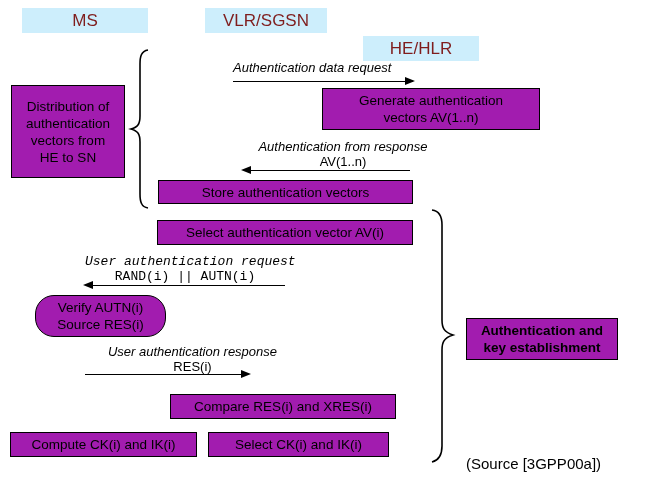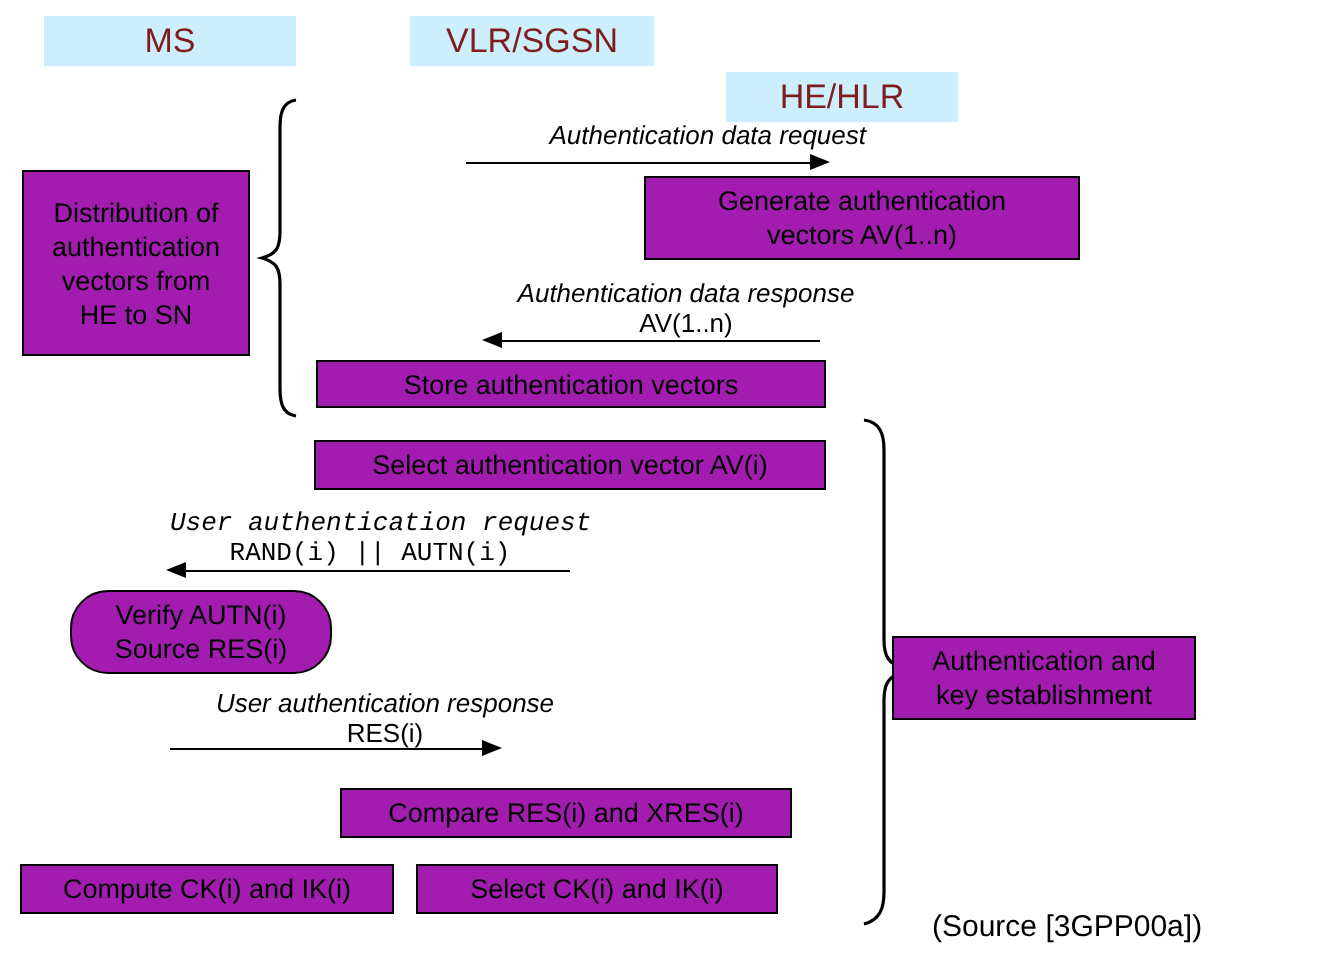--- a/index.html
+++ b/index.html
@@ -109,55 +109,55 @@
       <span>HE to SN</span>
     </span>
   </div>
 
   <div class="brace" style="left:128px; top:48px;">
     <svg width="24" height="162" viewBox="0 0 24 162">
       <path d="M20 2 C 13 3, 12 9, 12 16 L 12 68 C 12 76, 10 79, 3 81 C 10 83, 12 86, 12 94 L 12 146 C 12 153, 13 159, 20 160" fill="none" stroke="#000" stroke-width="1.6"></path>
     </svg>
   </div>
 
-  <div class="msg" style="left:233px; top:60px; width:200px; text-align:right;">
+  <div class="msg" style="left:233px; top:60px; width:200px; text-align:left;">
     <span class="ital">Authentication data request</span>
   </div>
   <div class="arrow-line" style="left:233px; top:81px; width:180px;"></div>
   <div class="arrow-head right" style="left:405px; top:77px;"></div>
 
   <div class="box" style="left:322px; top:88px; width:218px; height:42px;">
     <span>
       <span>Generate authentication</span>
       <span>vectors AV(1..n)</span>
     </span>
   </div>
 
   <div class="msg" style="left:243px; top:139px; width:200px; text-align:center;">
-    <span class="ital">Authentication data response</span>
+    <span class="ital">Authentication from response</span>
     <span class="plain">AV(1..n)</span>
   </div>
   <div class="arrow-line" style="left:250px; top:170px; width:160px;"></div>
   <div class="arrow-head left" style="left:241px; top:166px;"></div>
 
   <div class="box" style="left:158px; top:180px; width:255px; height:24px;">
     <span>Store authentication vectors</span>
   </div>
 
   <div class="box" style="left:157px; top:220px; width:256px; height:25px;">
     <span>Select authentication vector AV(i)</span>
   </div>
 
   <div class="brace" style="left:428px; top:208px;">
     <svg width="32" height="256" viewBox="0 0 32 256">
       <path d="M4 2 C 12 3, 14 9, 14 17 L 14 112 C 14 120, 16 124, 25 127 C 16 130, 14 134, 14 142 L 14 238 C 14 246, 12 252, 4 254" fill="none" stroke="#000" stroke-width="1.6"></path>
     </svg>
   </div>
 
-  <div class="box" style="left:446px; top:318px; width:152px; height:42px;">
+  <div class="box" style="left:466px; top:318px; width:152px; height:42px;font-weight:bold;">
     <span>
       <span>Authentication and</span>
       <span>key establishment</span>
     </span>
   </div>
 
   <div class="msg" style="left:85px; top:254px; width:200px; text-align:center;font-family:Liberation Mono, monospace;">
     <span class="ital">User authentication request</span>
     <span class="plain">RAND(i) || AUTN(i)</span>
   </div>

